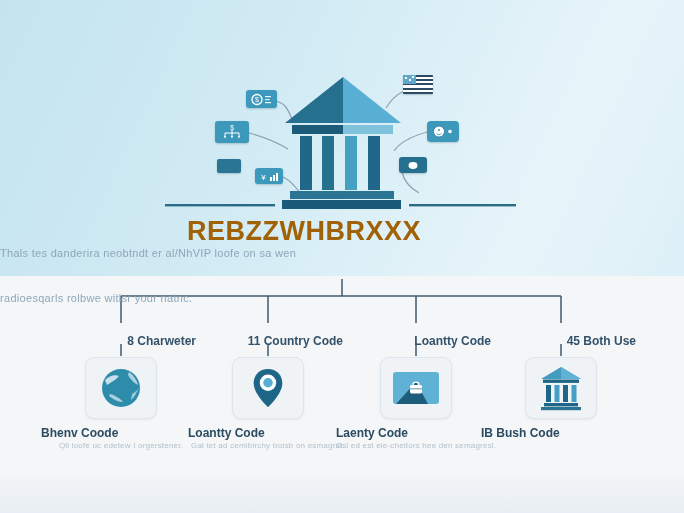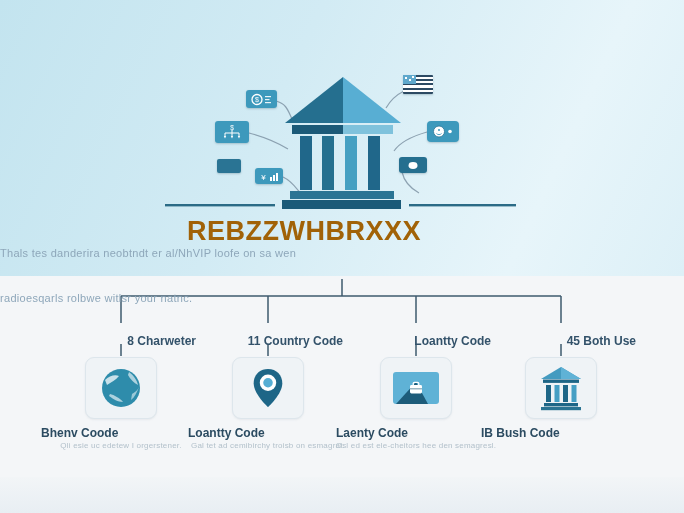--- a/index.html
+++ b/index.html
@@ -159,21 +159,21 @@
   <div class="card" style="left:85px;">
     <svg width="44" height="44" viewBox="0 0 44 44">
       <circle cx="22" cy="22" r="19" fill="#2e8cab"></circle>
       <path d="M6,14 C10,10 16,8 20,10 C17,14 12,16 8,19 Z" fill="#e3f0f5" opacity=".85"></path>
       <path d="M30,6 C34,9 38,14 39,19 C35,17 31,13 29,9 Z" fill="#e3f0f5" opacity=".7"></path>
       <path d="M10,30 C14,33 19,36 24,36 C21,32 15,29 11,28 Z" fill="#e3f0f5" opacity=".7"></path>
       <path d="M33,28 C36,26 39,24 40,21 C38,26 36,31 32,34 Z" fill="#e3f0f5" opacity=".6"></path>
     </svg>
   </div>
   <div class="sec-heading" style="left:41px;">Bhenv Coode</div>
-  <div class="sec-desc" style="left:33px;">Qli esie uc edetew I orgerstener.</div>
+  <div class="sec-desc" style="left:33px;">Qli loofe uc edetew I orgerstener.</div>
 
   <div class="sec-label" style="left:193px;">11 Country Code</div>
   <div class="card" style="left:232px;">
     <svg width="42" height="46" viewBox="0 0 44 46">
       <path d="M22,3 C13,3 7,9.5 7,18 C7,29.5 22,43 22,43 C22,43 37,29.5 37,18 C37,9.5 31,3 22,3 Z" fill="#1e6687"></path>
       <circle cx="22" cy="17.5" r="8.6" fill="#fff"></circle>
       <circle cx="22" cy="17.5" r="5" fill="#56aed4"></circle>
     </svg>
   </div>
   <div class="sec-heading" style="left:188px;">Loantty Code</div>

